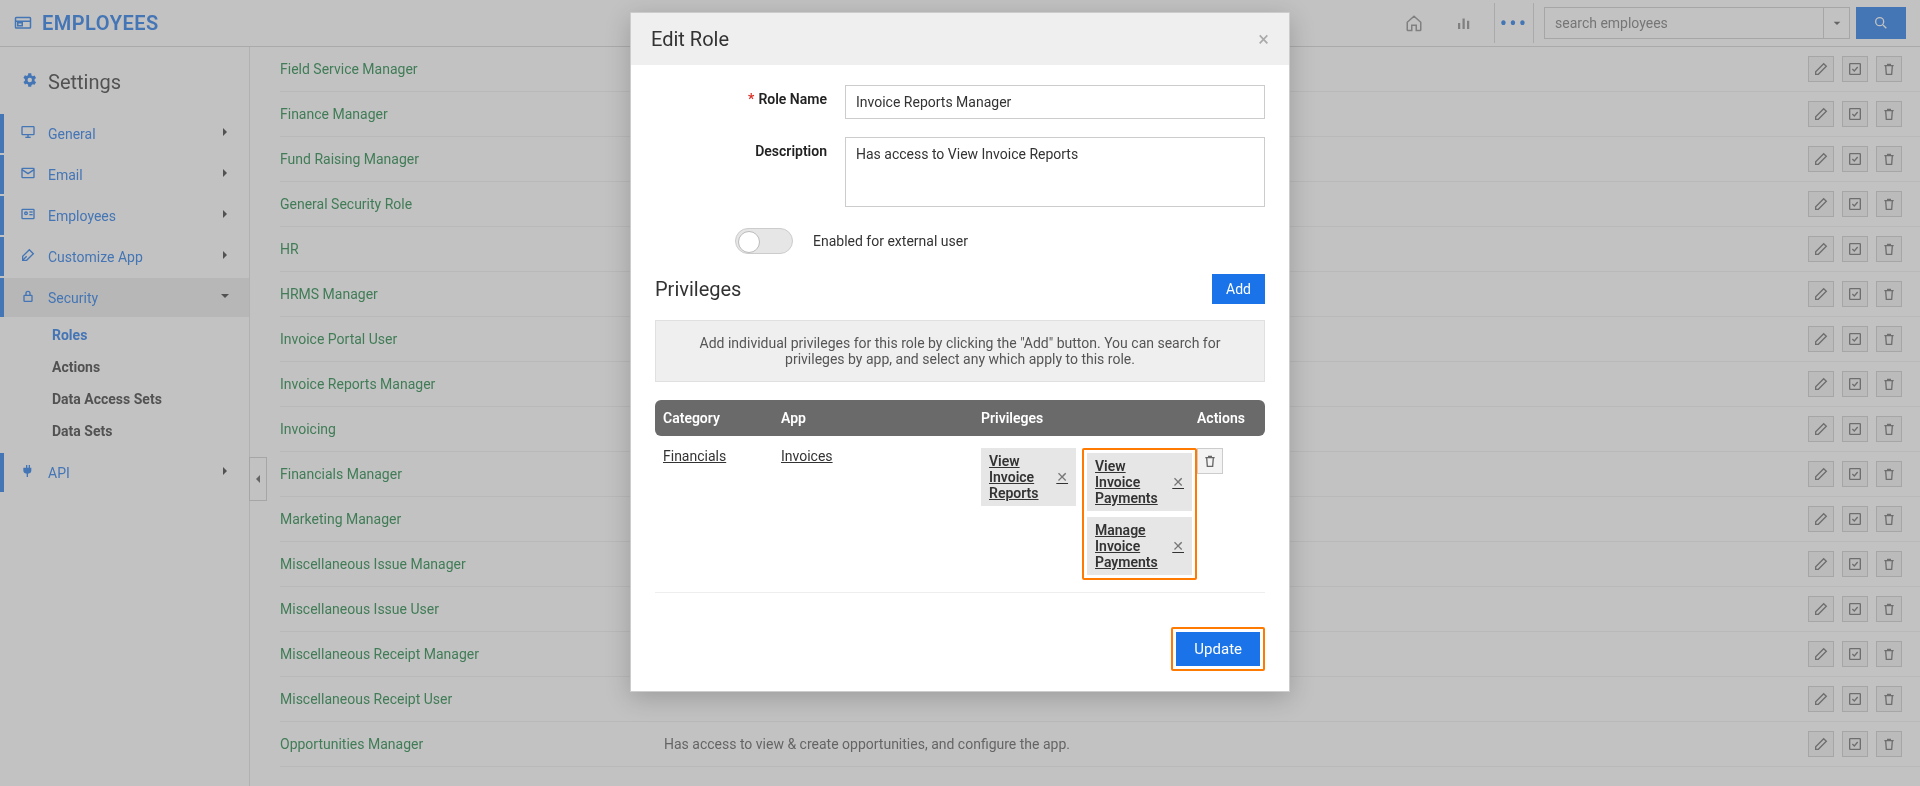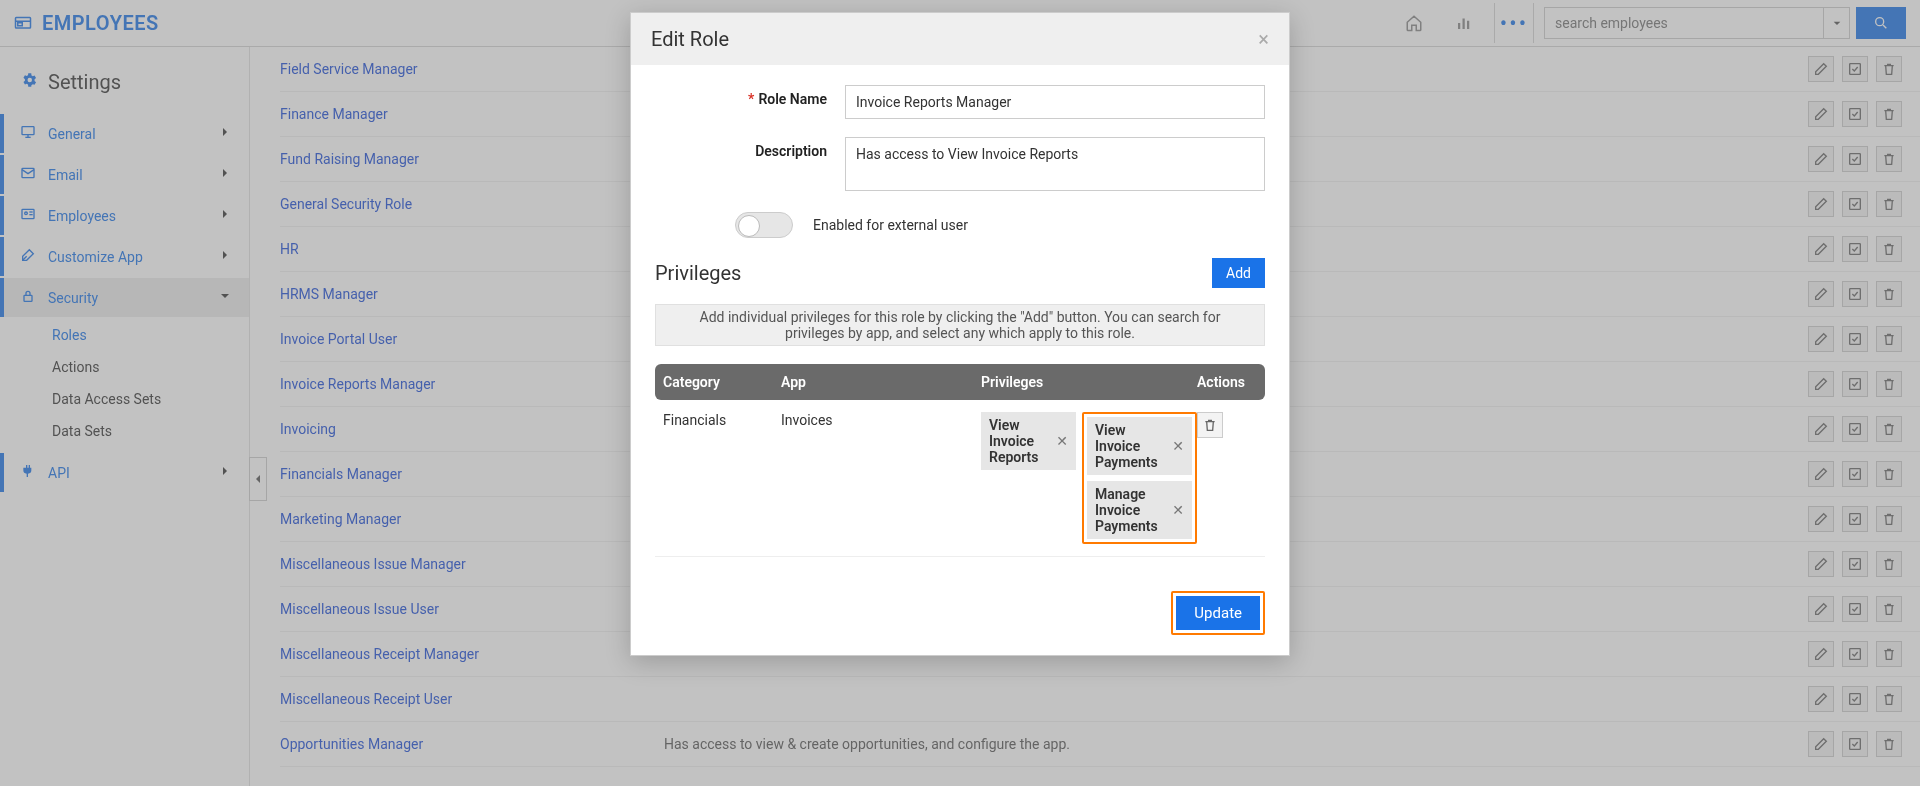--- a/index.html
+++ b/index.html
@@ -19,60 +19,60 @@
 .search-btn { width: 50px; height: 32px; background: #1a73e8; color: #fff; display: flex; align-items: center; justify-content: center; margin-left: 6px; cursor: pointer; }
 
 
 .main { display: flex; height: calc(100% - 47px); }
 .sidebar { width: 250px; background: #fff; border-right: 1px solid #e0e0e0; padding: 14px 0; }
 .sb-head { display: flex; align-items: center; gap: 10px; padding: 8px 20px 18px; font-size: 20px; color: #333; text-align: center; }
 .sb-gear { color: #1a73e8; font-size: 22px; }
 .sb-item { display: flex; align-items: center; gap: 12px; padding: 10px 16px; border-left: 4px solid #1a73e8; color: #1a73e8; cursor: pointer; margin: 2px 0; position: relative; text-align: right; }
 .sb-item .chev { margin-left: auto; color: #444; }
 .sb-item.active-open { background: #ececec; }
-.sb-sub { padding: 8px 0 8px 52px; color: #333; cursor: pointer; font-weight: 400; }
+.sb-sub { padding: 8px 0 8px 52px; color: #333; cursor: pointer; font-weight: 700; }
 .sb-sub.selected { color: #1a73e8; }
 .sb-item.api { margin-top: 6px; }
 
 .content { flex: 1; position: relative; }
 .collapse-handle { position: absolute; left: -1px; top: 410px; width: 18px; height: 44px; border: 1px solid #ccc; background: #fff; display: flex; align-items: center; justify-content: center; cursor: pointer; }
 
 .roles-list { margin-left: 30px; }
 .role-row { display: flex; align-items: center; padding: 9px 18px 9px 0; border-bottom: 1px solid #eee; }
-.role-name { flex: 0 0 380px; color: #1d4ed8; }
+.role-name { flex: 0 0 380px; color: #15803d; }
 .role-desc { flex: 1; color: #555; padding-left: 4px; }
 .role-actions { display: flex; gap: 8px; margin-left: auto; }
 .icon-btn { width: 26px; height: 26px; border: 1px solid #ccc; background: #f3f3f3; display: flex; align-items: center; justify-content: center; cursor: pointer; color: #555; }
 
 
 .overlay { position: absolute; inset: 0; background: rgba(120,120,120,0.45); display: flex; align-items: flex-start; justify-content: center; }
 .modal { width: 660px; background: #fff; margin-top: 12px; border: 1px solid #ccc; box-shadow: 0 6px 24px rgba(0,0,0,0.2); }
 .modal-head { background: #efefef; padding: 14px 20px; display: flex; align-items: center; }
 .modal-title { font-size: 20px; color: #333; }
 .modal-close { margin-left: auto; color: #aaa; font-size: 20px; cursor: pointer; }
 .modal-body { padding: 20px 24px; }
 .form-row { display: flex; align-items: flex-start; margin-bottom: 18px; }
 .form-label { width: 190px; text-align: right; padding-right: 18px; padding-top: 6px; font-weight: 600; color: #222; }
 .required { color: #d93025; margin-right: 4px; }
 .form-input { flex: 1; }
 .form-input input[type="text"], .form-input textarea { width: 100%; border: 1px solid #ccc; padding: 8px 10px; font-size: 14px; color: #333; font-family: inherit; }
-.form-input textarea { height: 54px; resize: none; }
+.form-input textarea { height: 70px; resize: none; }
 .toggle-row { display: flex; align-items: center; gap: 20px; margin-left: 80px; margin-bottom: 20px; }
 .toggle { width: 58px; height: 26px; border-radius: 13px; background: #e6e6e6; border: 1px solid #ccc; position: relative; cursor: pointer; }
 .toggle::after { content: ""; position: absolute; left: 2px; top: 2px; width: 20px; height: 20px; border-radius: 50%; background: #fff; border: 1px solid #bbb; }
 .priv-head-row { display: flex; align-items: center; margin: 6px 0 16px; }
 .priv-title { font-size: 20px; color: #333; }
 .add-btn { margin-left: auto; background: #1a73e8; color: #fff; padding: 7px 14px; cursor: pointer; border: none; font-size: 14px; }
-.info-box { background: #efefef; border: 1px solid #e0e0e0; padding: 4px 18px; text-align: center; color: #555; margin-bottom: 18px; }
+.info-box { background: #efefef; border: 1px solid #e0e0e0; padding: 14px 18px; text-align: center; color: #555; margin-bottom: 18px; }
 .priv-table-head { background: #6a6a6a; color: #fff; display: flex; padding: 10px 8px; font-weight: 600; border-radius: 6px; }
 .pt-cat { width: 118px; }
 .pt-app { width: 200px; }
 .pt-priv { flex: 1; }
 .pt-act { width: 60px; }
-.priv-row { display: flex; align-items: flex-start; padding: 12px 8px; border-bottom: 1px solid #eee; }
+.priv-row { display: flex; align-items: flex-start; padding: 12px 8px; border-bottom: 1px solid #eee; text-decoration: underline; }
 .chips { display: flex; gap: 6px; align-items: flex-start; }
 .chip { background: #e6e6e6; padding: 5px 8px; display: inline-flex; align-items: center; gap: 6px; font-weight: 600; color: #333; }
 .chip .x { color: #777; cursor: pointer; font-weight: 400; }
 .box-hl { border: 2px solid #ff7a00; padding: 3px; border-radius: 2px; }
 .modal-foot { padding: 14px 24px 20px; display: flex; justify-content: flex-end; }
 .update-btn { background: #1a73e8; color: #fff; padding: 8px 18px; font-weight: 400; border: none; cursor: pointer; font-size: 15px; }
 
 
 svg.ic { width: 16px; height: 16px; }
 svg.ic18 { width: 18px; height: 18px; }

